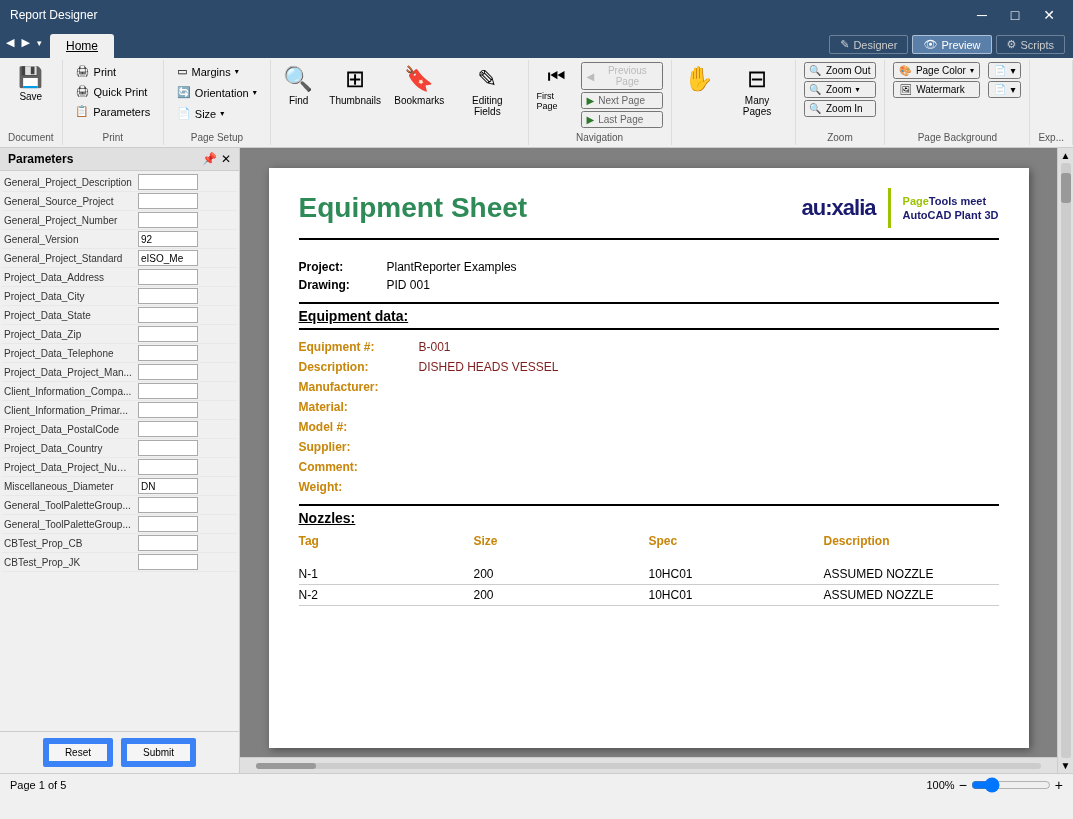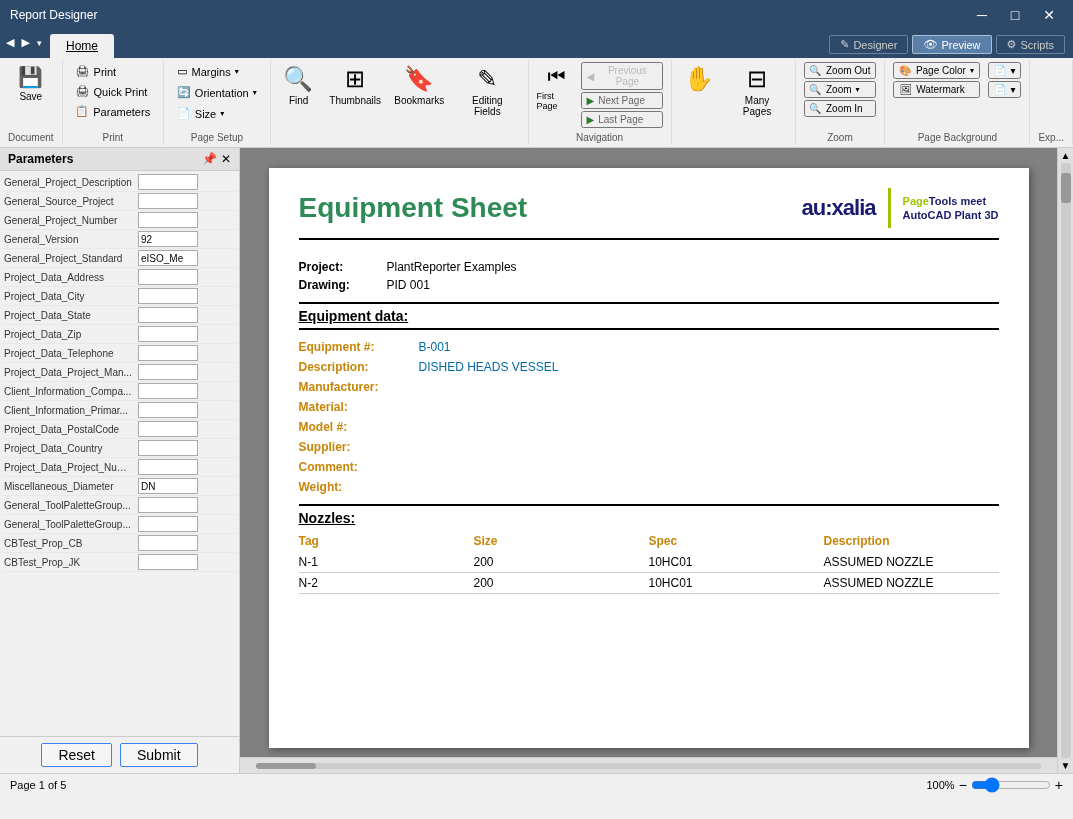--- a/index.html
+++ b/index.html
@@ -146,23 +146,23 @@
     }
     .params-footer {
       display: flex;
       justify-content: center;
       gap: 8px;
       padding: 6px;
       border-top: 1px solid #ccc;
     }
     .params-footer-btn {
       padding: 3px 16px;
-      font-size: 14px;
+      font-size: 10px;
       cursor: pointer;
-      border: 1px solid #3b82f6;
+      border: 6px solid #3b82f6;
       background: #f5f5f5;
       border-radius: 2px;
     }
 
     
     .preview-area {
       flex: 1;
       overflow: auto;
       background: #808080;
       display: flex;
@@ -213,33 +213,33 @@
       text-decoration: underline;
       border-top: 2px solid #000;
       border-bottom: 2px solid #000;
       padding: 4px 0;
       margin: 10px 0;
     }
 
     .equip-fields { margin: 8px 0; }
     .equip-row { display: flex; margin-bottom: 6px; font-size: 12px; }
     .equip-label { font-weight: bold; color: #c8860a; min-width: 120px; }
-    .equip-value { color: #0369a1; }
+    .equip-value { color: #7f1d1d; }
 
     .nozzles-section { margin-top: 10px; }
     .nozzles-title {
       font-size: 14px;
       font-weight: bold;
       text-decoration: underline;
       border-top: 2px solid #000;
       padding-top: 4px;
       margin-bottom: 8px;
     }
     .nozzles-table { width: 100%; }
-    .nozzles-header { display: flex; font-weight: bold; color: #c8860a; font-size: 12px; margin-bottom: 4px; }
+    .nozzles-header { display: flex; font-weight: bold; color: #c8860a; font-size: 12px; margin-bottom: 16px; }
     .nozzles-header div, .nozzle-row div { flex: 1; font-size: 12px; }
     .nozzle-row { display: flex; border-bottom: 1px solid #ccc; padding: 3px 0; }
 
     
     .statusbar {
       background: #f0f0f0;
       border-top: 1px solid #ccc;
       height: 22px;
       display: flex;
       align-items: center;

